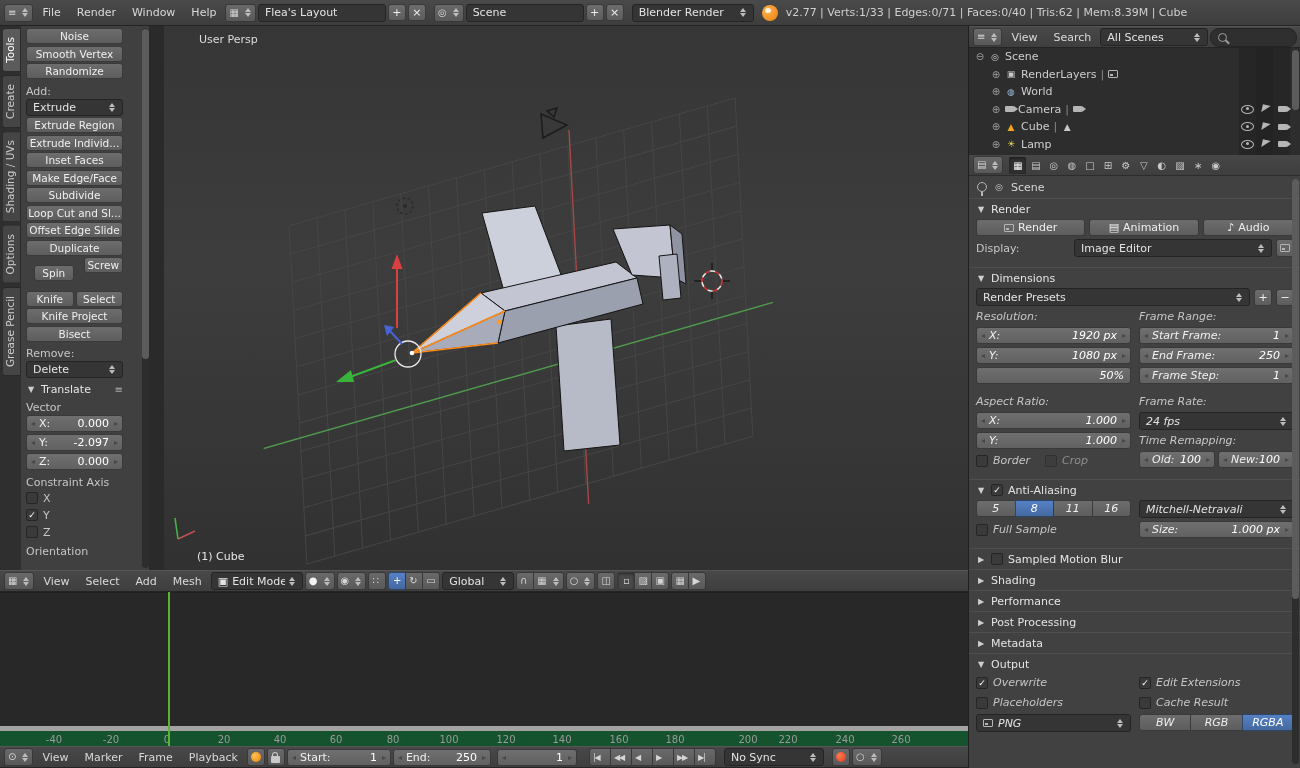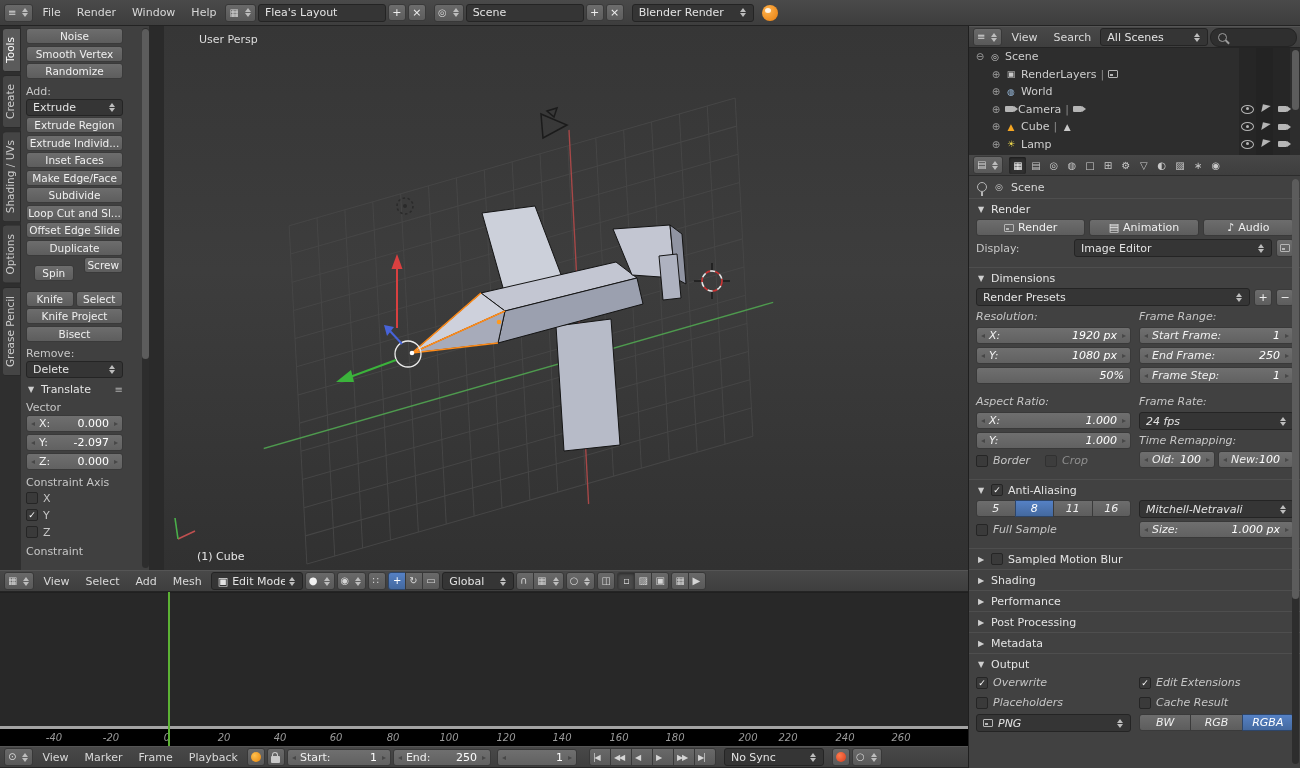--- a/index.html
+++ b/index.html
@@ -66,21 +66,21 @@
   .phead{height:20px;display:flex;align-items:center;gap:5px;color:#e4e4e4;flex:none;}
   .parrow{font-size:8px;color:#cfcfcf;width:10px;text-align:center;flex:none;}
   .pmenu{margin-left:auto;color:#aaa;font-size:10px;}
   .sb{position:absolute;width:7px;border-radius:3.5px;background:#2d2d2d;}
   .sb .th{position:absolute;left:0;width:7px;border-radius:3.5px;background:#5c5c5c;}
   #vcanvas{position:absolute;left:164px;top:0;width:818px;height:544px;background:linear-gradient(#363636,#3d3d3d 45%,#313131);overflow:hidden;}
   #v3dheader{position:absolute;left:0;top:544px;width:968px;height:22px;}
   
   #timeline{position:absolute;left:0;top:592px;width:968px;height:176px;background:#282828;}
   #tlcanvas{position:absolute;left:0;top:0;width:968px;height:134px;background:#282828;border-top:1px solid #202020;}
-  #tlruler{position:absolute;left:0;top:134px;width:968px;height:20px;background:#000000;border-top:3px solid #a3a3a3;font-style:italic;}
+  #tlruler{position:absolute;left:0;top:134px;width:968px;height:20px;background:#14532d;border-top:5px solid #a3a3a3;}
   .tick{position:absolute;top:3px;transform:translateX(-50%);color:#9a9a9a;font-size:10px;}
   #cfline{position:absolute;left:168px;top:0;width:2px;height:154px;background:#5cb234;}
   #tlheader{position:absolute;left:0;top:154px;width:968px;height:22px;}
   .pbtn{width:22px;height:18px;font-size:8px;letter-spacing:-1px;}
   .reddot{width:10px;height:10px;border-radius:50%;background:radial-gradient(circle at 35% 35%,#ff7b4d,#d43b1f);}
   .orangedot{width:10px;height:10px;border-radius:50%;background:radial-gradient(circle at 35% 35%,#ffc04d,#e8860d);}
   .lock{width:9px;height:7px;background:#c9c9c9;border-radius:1px;position:relative;margin-top:4px;}
   .lock::before{content:"";position:absolute;top:-4px;left:1.5px;width:6px;height:5px;border:1.5px solid #c9c9c9;border-bottom:none;border-radius:3px 3px 0 0;box-sizing:border-box;}
   
   #rightcol{position:absolute;left:968px;top:26px;width:332px;height:742px;border-left:1px solid #1f1f1f;box-sizing:border-box;}
@@ -155,20 +155,21 @@
     <span class="dsel" style="width:118px">
         <span class="dv">Scene</span>
       </span>
     <span class="btn sq">+</span>
     <span class="btn sq">×</span>
     <span class="dsel" style="width:122px;margin-left:6px">
         <span class="dv">Blender Render</span>
         <span class="updn" able="false"></span>
       </span>
     <span class="blogo"></span>
+    <span id="stats">v2.77 | Verts:1/33 | Edges:0/71 | Faces:0/40 | Tris:62 | Mem:8.39M | Cube</span>
   </div>
 
   <div id="view3d">
 
     <div id="tabstrip">
       <div class="vtab active">Tools</div>
       <div class="vtab">Create</div>
       <div class="vtab">Shading / UVs</div>
       <div class="vtab">Options</div>
       <div class="vtab">Grease Pencil</div>
@@ -236,21 +237,21 @@
           <span class="lab">X</span>
         </div>
       <div class="chkrow">
           <span class="chk">✓</span>
           <span class="lab">Y</span>
         </div>
       <div class="chkrow">
           <span class="chk"></span>
           <span class="lab">Z</span>
         </div>
-      <div class="lab ts-lab">Constraint</div>
+      <div class="lab ts-lab">Orientation</div>
     </div>
     <div class="sb" style="left:142px;top:2px;height:540px">
         <div class="th" style="top:1px;height:330px"></div>
       </div>
 
     <div id="vcanvas">
       <svg width="818" height="544" viewBox="0 0 818 544">
 
         <g transform="translate(357,305) rotate(-16)">
           <g transform="skewX(-13)" stroke="#464646" stroke-width="1" fill="none">

